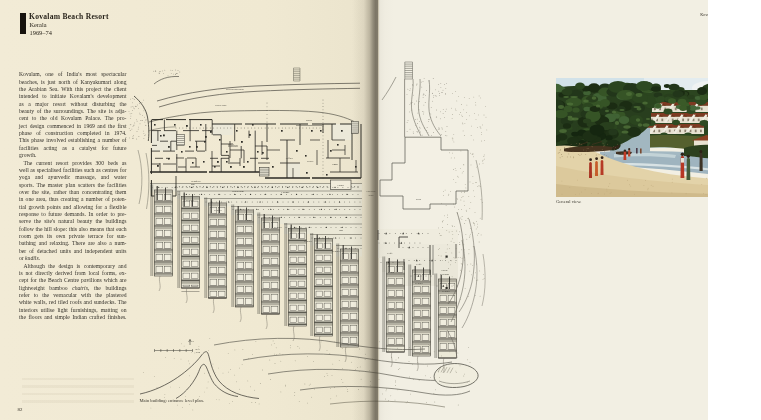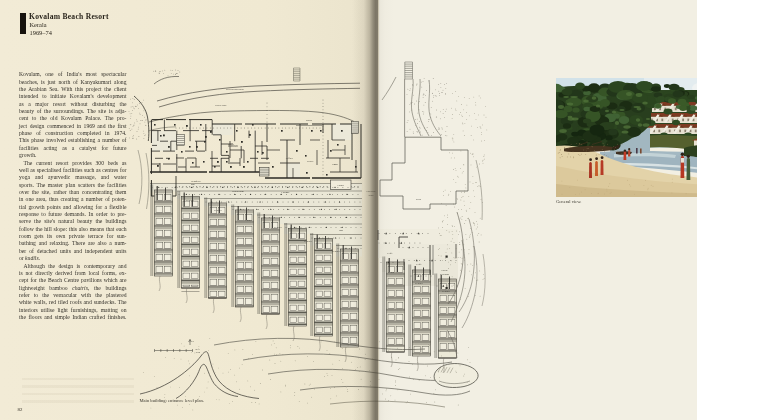--- a/index.html
+++ b/index.html
@@ -1,16 +1,16 @@
 <!DOCTYPE html>
 <html><head><meta charset="utf-8">
 <style>
 html,body{margin:0;padding:0;}
 #spread{position:relative;width:697px;height:420px;background:#e5e5e5;overflow:hidden;
-  font-family:"Liberation Serif", serif;}
+  font-family:"Liberation Serif", serif;padding-left:11px;}
 .bl{height:7.37px;line-height:7.37px;font-size:5.65px;color:#33302a;white-space:nowrap;}
 .bj{text-align:justify;text-align-last:justify;}
 </style></head>
 <body>
 <div id="spread">
 
 <div style="position:absolute;left:379px;top:0;width:382px;height:420px;background:#f2efe3;"></div>
 
 <div style="position:absolute;left:0;top:0;width:379px;height:420px;background:linear-gradient(90deg,#f2ebd6 0%,#f0e9d2 70%,#ebe4cd 97%);"></div>
 

